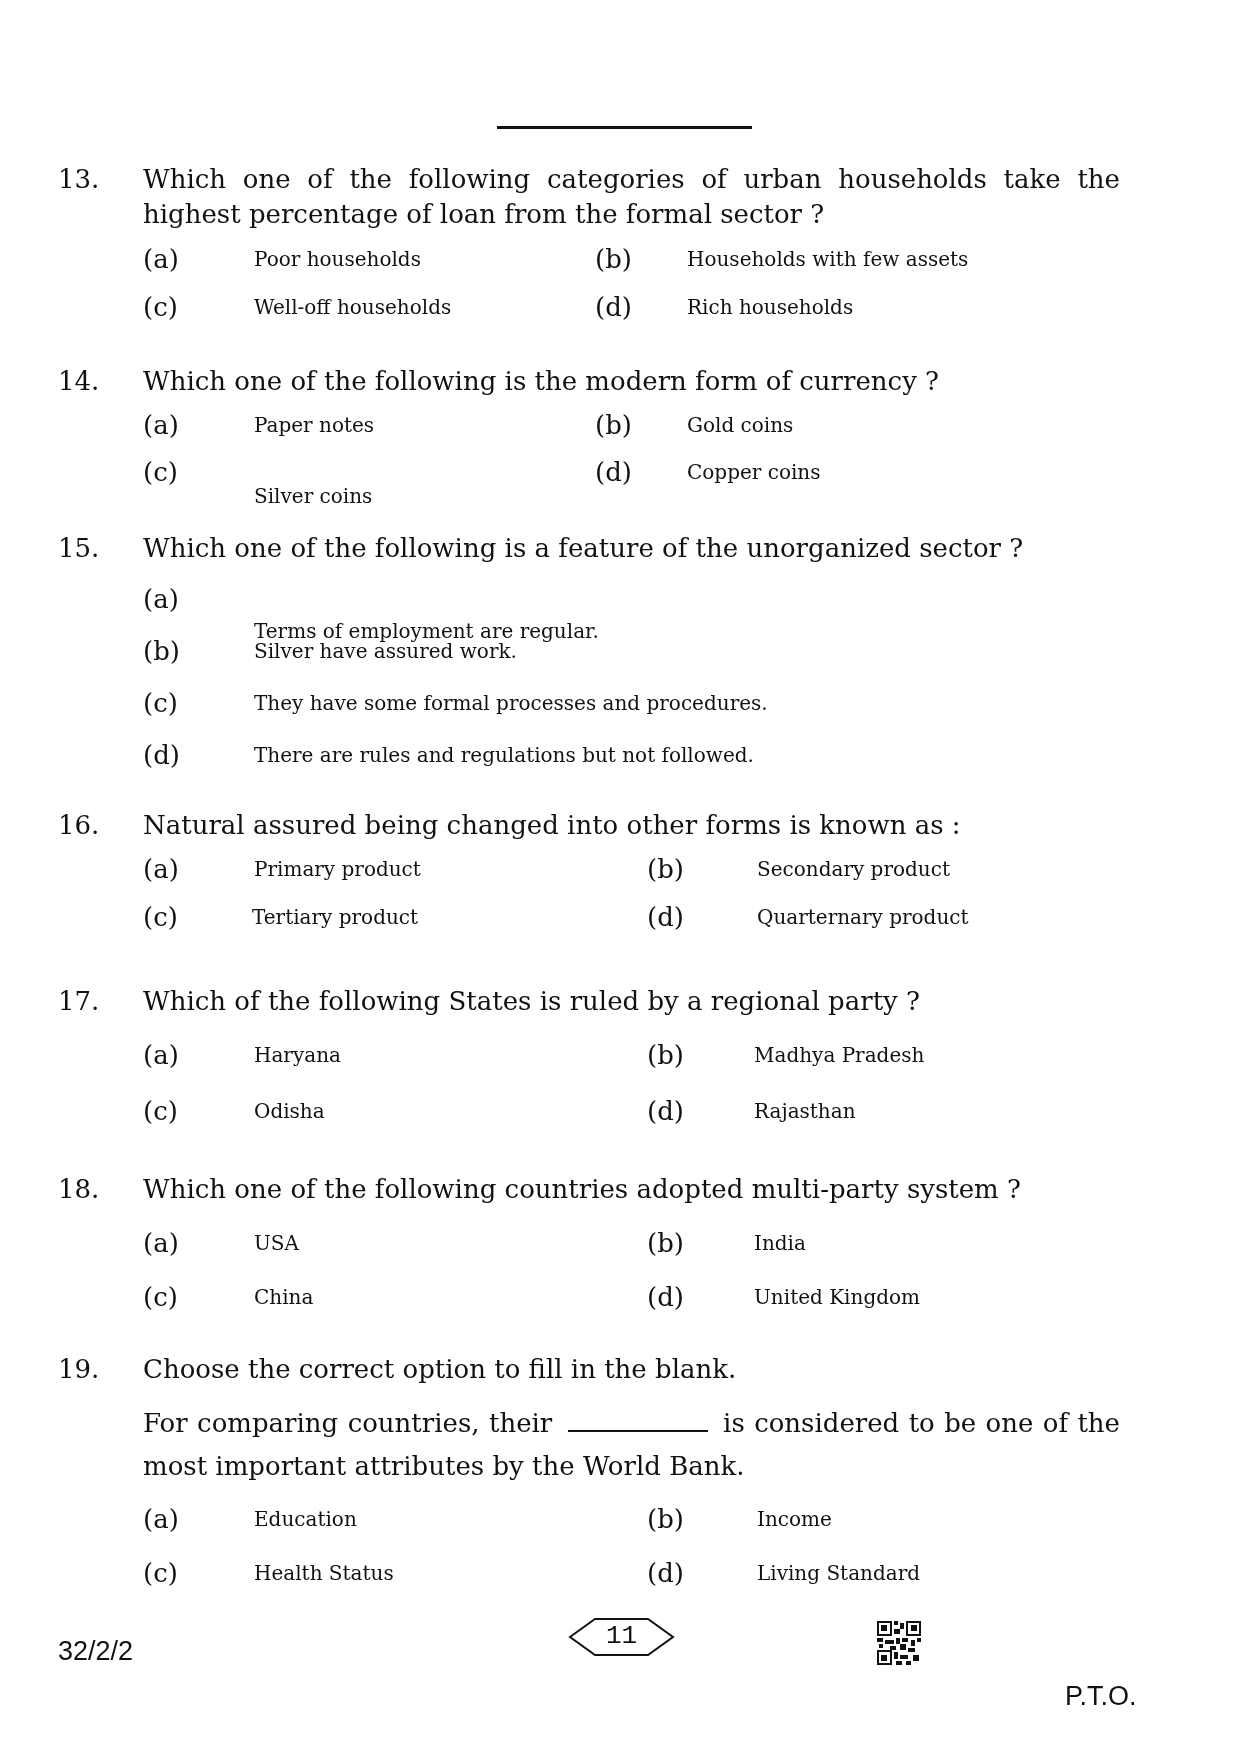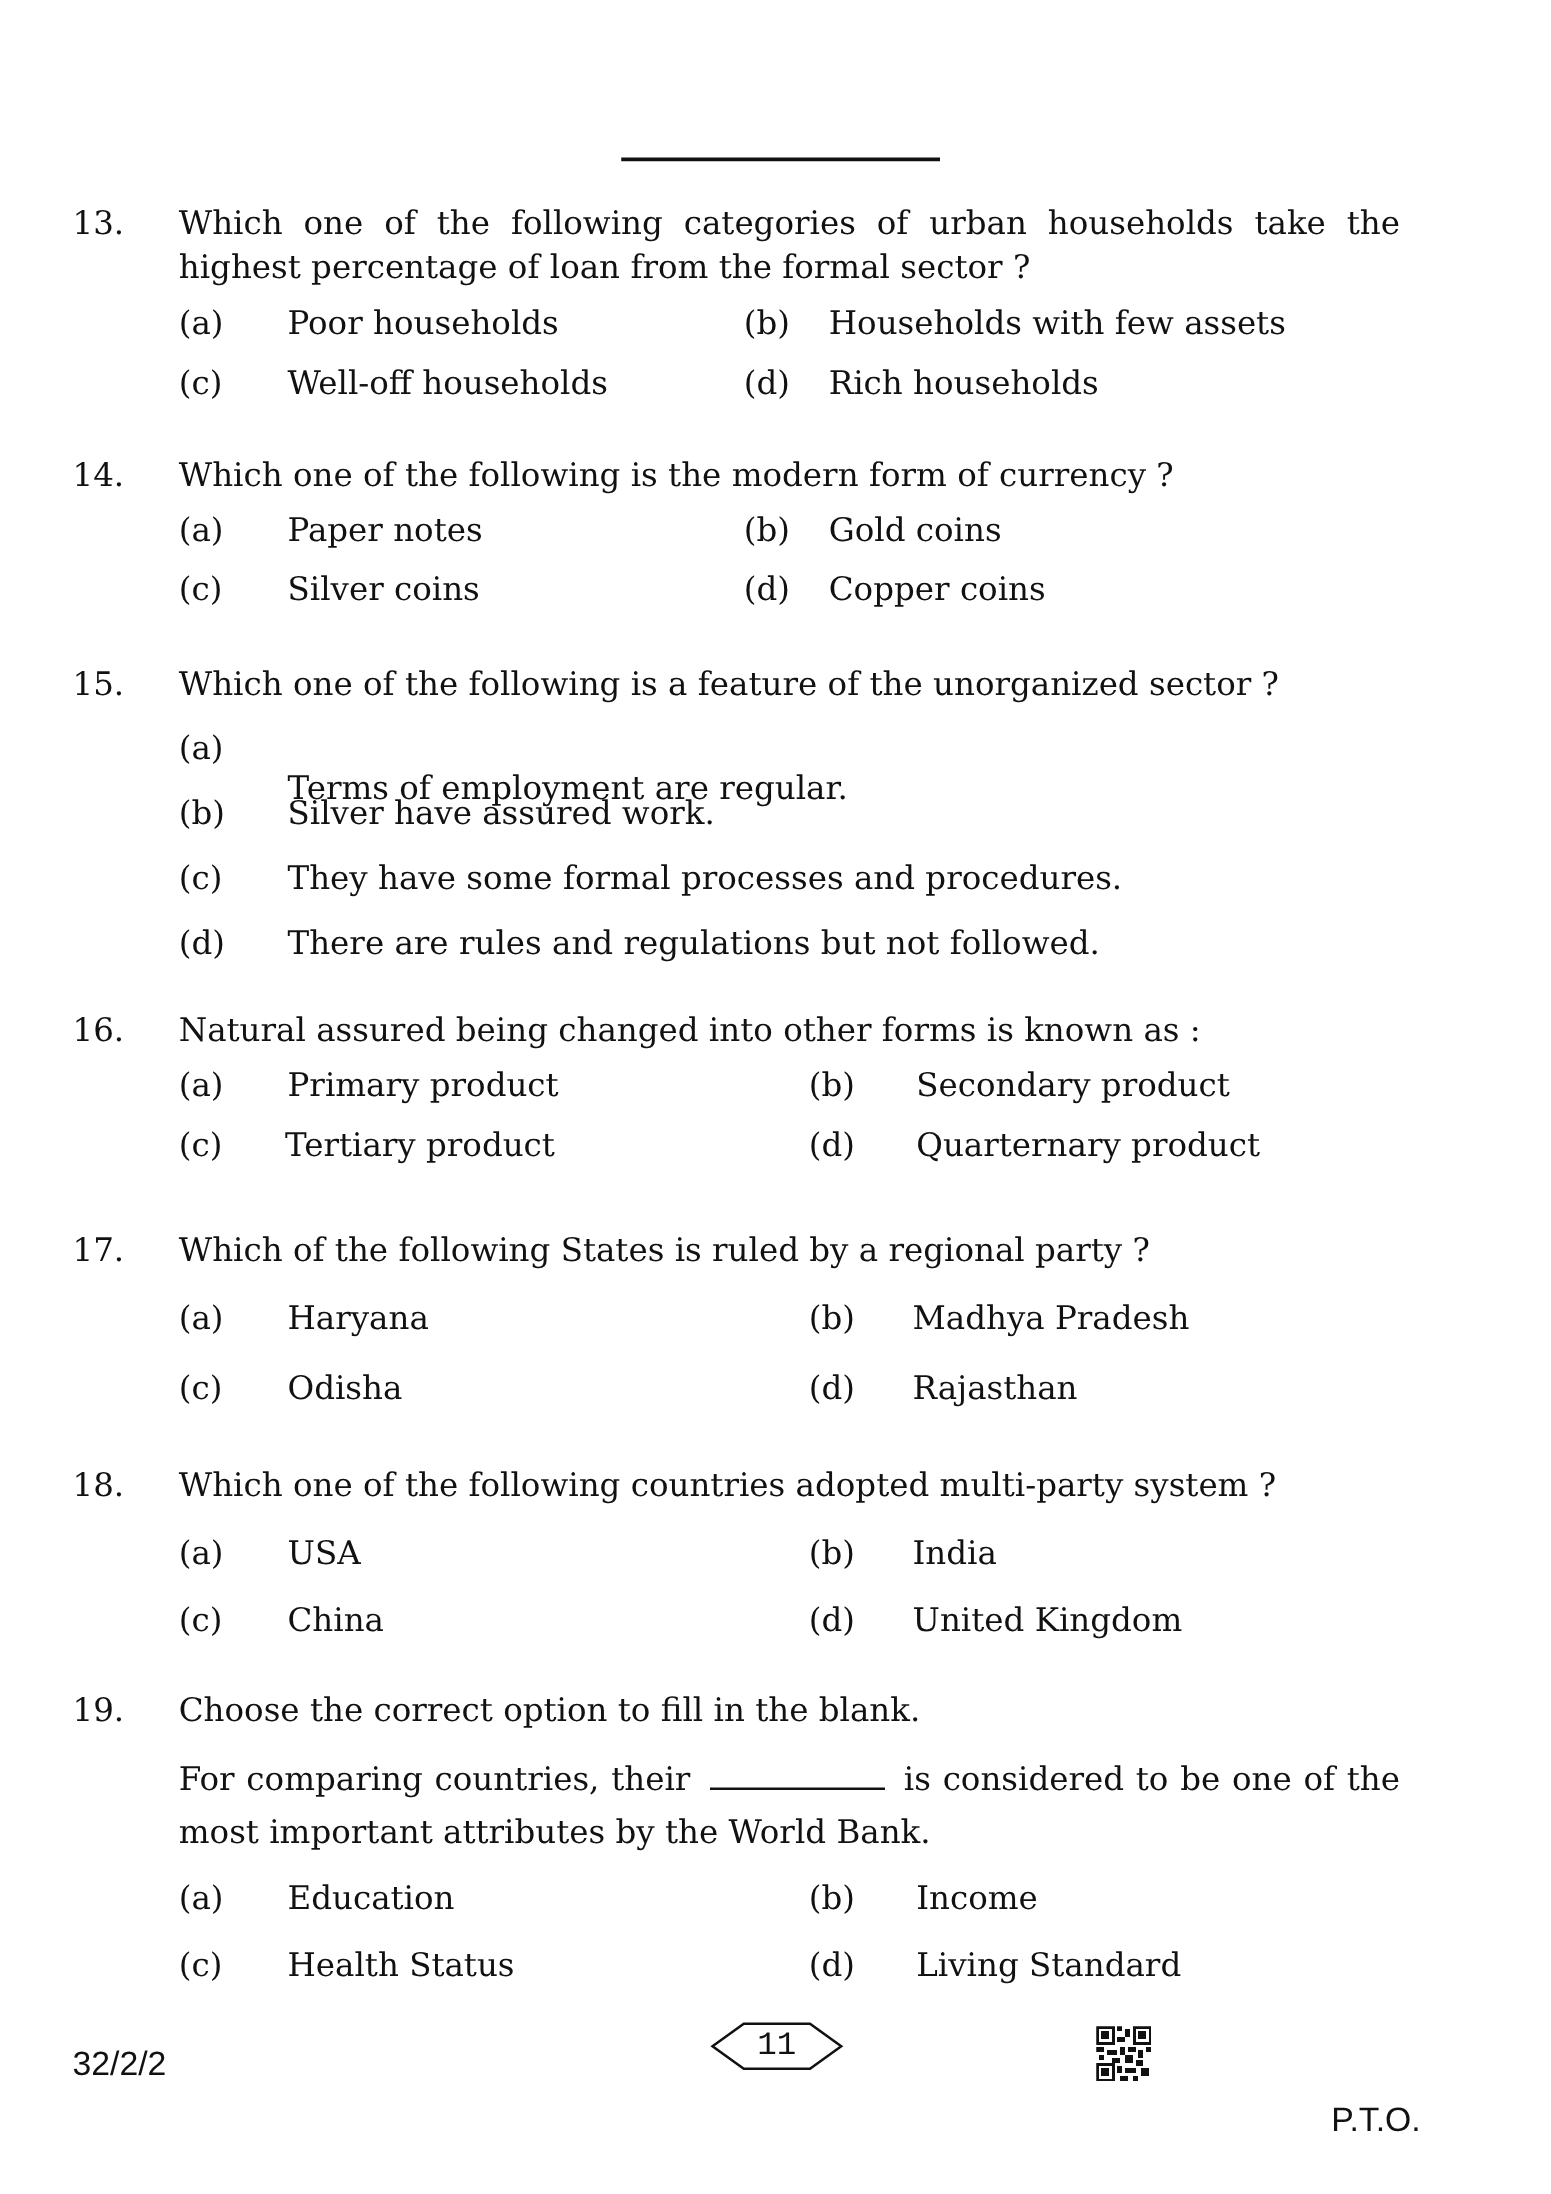--- a/index.html
+++ b/index.html
@@ -4,21 +4,21 @@
 <style>
   html, body { margin: 0; padding: 0; background: #ffffff; }
   body { width: 1241px; height: 1755px; position: relative; overflow: hidden;
          font-family: "DejaVu Serif", "Liberation Serif", serif; color: #111; }
   .page { position: absolute; inset: 0; }
   .top-rule { position: absolute; left: 497px; top: 126px; width: 255px; height: 3px; background: #111; }
   .qnum { position: absolute; left: 58px; font-weight: normal; font-size: 26px; line-height: 30px; }
   .qtext { position: absolute; left: 143px; font-size: 26px; line-height: 30px; white-space: nowrap; }
   .qtext.justify { width: 977px; text-align: justify; text-align-last: justify; white-space: normal; }
   .opt-label { position: absolute; font-size: 26px; line-height: 30px; }
-  .opt-text { position: absolute; font-size: 26px; line-height: 30px; white-space: nowrap; }
+  .opt-text { position: absolute; font-size: 20px; line-height: 30px; white-space: nowrap; margin-left: 24px; }
   .blank { display: inline-block; width: 140px; border-bottom: 2px solid #111; height: 22px; vertical-align: baseline; margin: 0 6px; }
   .footer-left { position: absolute; left: 58px; top: 1636px; font-family: "Liberation Sans", sans-serif; font-size: 27px; line-height: 30px; }
   .footer-right { position: absolute; left: 1065px; top: 1636px; font-family: "Liberation Sans", sans-serif; font-size: 27px; line-height: 30px; margin-top: 45px; }
   .page-badge { position: absolute; left: 568px; top: 1617px; width: 107px; height: 40px; }
   .page-badge svg { position: absolute; left: 0; top: 0; }
   .page-badge span { position: absolute; left: 0; top: 4px; width: 107px; text-align: center;
                      font-family: Liberation Mono, monospace; font-size: 26px; line-height: 30px; }
   .qr { position: absolute; left: 877px; top: 1621px; width: 44px; height: 44px; }
 </style>
 </head>
@@ -43,21 +43,21 @@
   </div>
 
   <div>
     <div class="qnum" style="top:366px">14.</div>
     <div class="qtext" style="top:366px">Which one of the following is the modern form of currency ?</div>
     <div class="opt-label" style="left:143px;top:410px">(a)</div>
     <div class="opt-text" style="left:230px;top:410px">Paper notes</div>
     <div class="opt-label" style="left:595px;top:410px">(b)</div>
     <div class="opt-text" style="left:663px;top:410px">Gold coins</div>
     <div class="opt-label" style="left:143px;top:457px">(c)</div>
-    <div class="opt-text" style="left:230px;top:457px">Silver coins</div>
+    <div class="opt-text" style="left:230px;top:481px">Silver coins</div>
     <div class="opt-label" style="left:595px;top:457px">(d)</div>
     <div class="opt-text" style="left:663px;top:457px">Copper coins</div>
   </div>
 
   <div>
     <div class="qnum" style="top:533px">15.</div>
     <div class="qtext" style="top:533px">Which one of the following is a feature of the unorganized sector ?</div>
     <div class="opt-label" style="left:143px;top:584px">(a)</div>
     <div class="opt-text" style="left:230px;top:616px">Terms of employment are regular.</div>
     <div class="opt-label" style="left:143px;top:636px">(b)</div>

